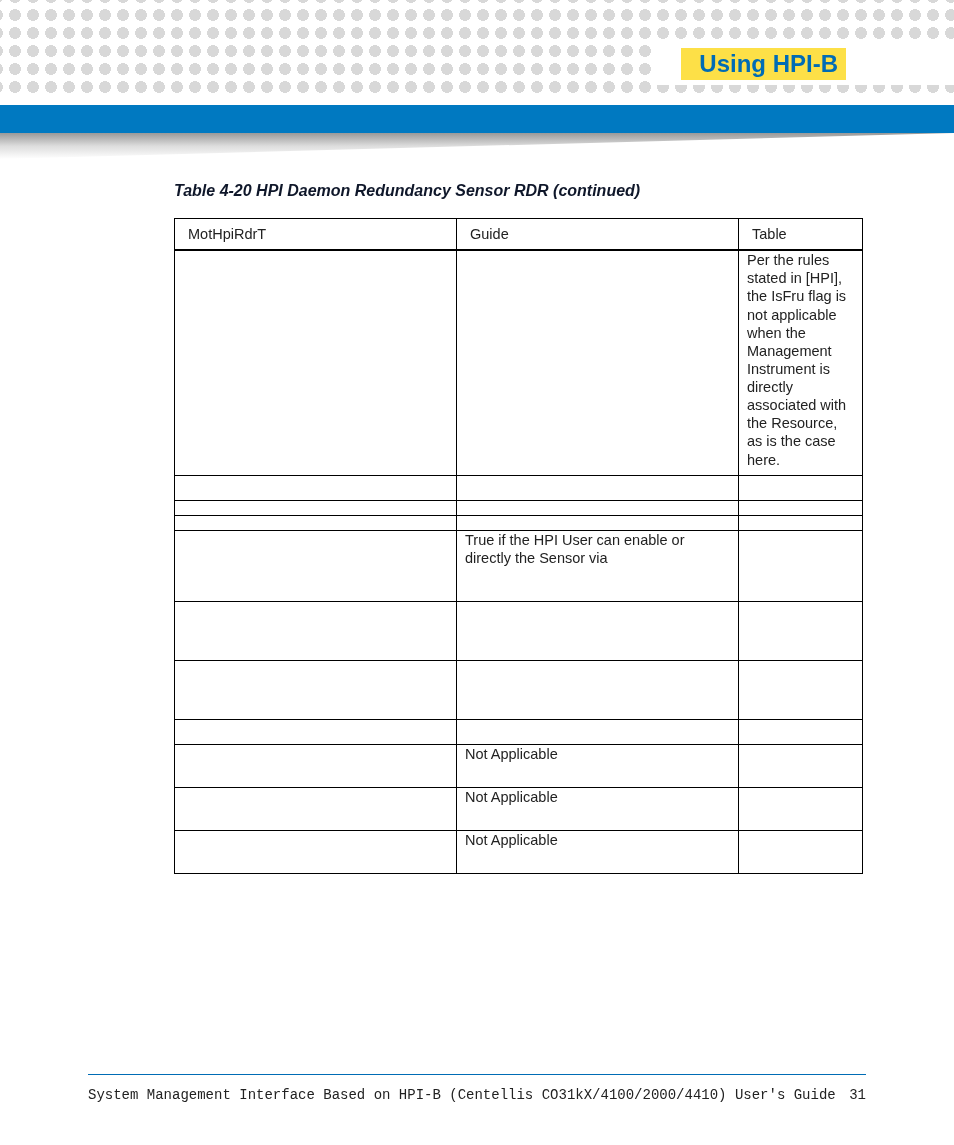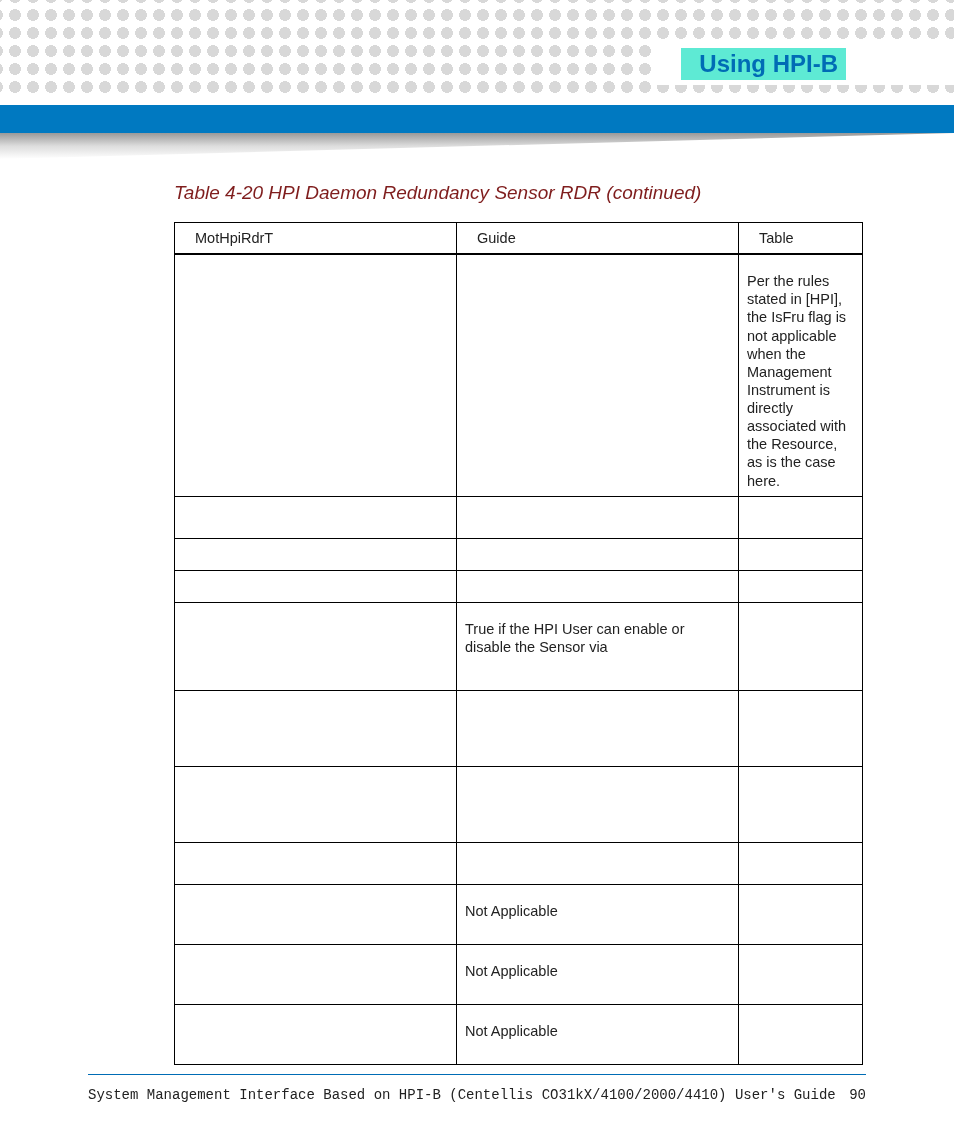--- a/index.html
+++ b/index.html
@@ -22,21 +22,21 @@
     }
     .chapter-title {
       position: absolute;
       top: 48px;
       right: 108px;
       z-index: 2;
       color: #006cb5;
       font-weight: 700;
       font-size: 24px;
       font-style: normal;
-      background: #5eead4;
+      background: #fde047;
       padding: 2px 8px 2px 18px;
     }
     .chapter-title-bg {
       position: absolute;
       top: 43px;
       right: 0;
       width: 300px;
       height: 42px;
       background: #fff;
       z-index: 1;
@@ -60,46 +60,46 @@
       z-index: 1;
     }
     .content {
       position: absolute;
       top: 182px;
       left: 174px;
       right: 94px;
       z-index: 3;
     }
     .table-caption {
-      color: #7f1d1d;
+      color: #0f172a;
       font-style: italic;
-      font-size: 19px;
-      font-weight: 400;
+      font-size: 16px;
+      font-weight: 700;
       margin-bottom: 18px;
     }
     table.data {
       border-collapse: collapse;
       width: 100%;
       table-layout: fixed;
       font-size: 14.5px;
       color: #222;
     }
     table.data col.c1 { width: 282px; }
     table.data col.c2 { width: 282px; }
     table.data col.c3 { width: 124px; }
     table.data th, table.data td {
       border: 1px solid #000;
       text-align: left;
       vertical-align: top;
-      padding: 17px 8px 24px 8px;
+      padding: 0 8px 24px 8px;
       font-weight: 400;
       line-height: 1.25;
     }
     table.data thead th {
-      padding: 6px 8px 6px 20px;
+      padding: 6px 8px 6px 13px;
       font-weight: 400;
       border-bottom: 2px solid #000;
     }
     table.data thead tr {
       border-bottom: 2px solid #000;
     }
     table.data td.tight { padding-bottom: 6px; }
     .footer-rule {
       position: absolute;
       left: 88px;
@@ -159,21 +159,21 @@
         <td style="padding-bottom:14px"></td>
         <td style="padding-bottom:14px"></td>
       </tr>
       <tr>
         <td style="padding-bottom:14px"></td>
         <td style="padding-bottom:14px"></td>
         <td style="padding-bottom:14px"></td>
       </tr>
       <tr>
         <td style="padding-bottom:34px"></td>
-        <td style="padding-bottom:34px">True if the HPI User can enable or disable the Sensor via</td>
+        <td style="padding-bottom:34px">True if the HPI User can enable or directly the Sensor via</td>
         <td style="padding-bottom:34px"></td>
       </tr>
       <tr>
         <td style="padding-bottom:58px"></td>
         <td style="padding-bottom:58px"></td>
         <td style="padding-bottom:58px"></td>
       </tr>
       <tr>
         <td style="padding-bottom:58px"></td>
         <td style="padding-bottom:58px"></td>
@@ -199,14 +199,14 @@
         <td>Not Applicable</td>
         <td></td>
       </tr>
     </tbody>
   </table>
 </div>
 
 <div class="footer-rule"></div>
 <div class="footer">
   <span>System Management Interface Based on HPI-B (Centellis CO31kX/4100/2000/4410) User's Guide</span>
-  <span>90</span>
+  <span>31</span>
 </div>
 
 </body></html>

